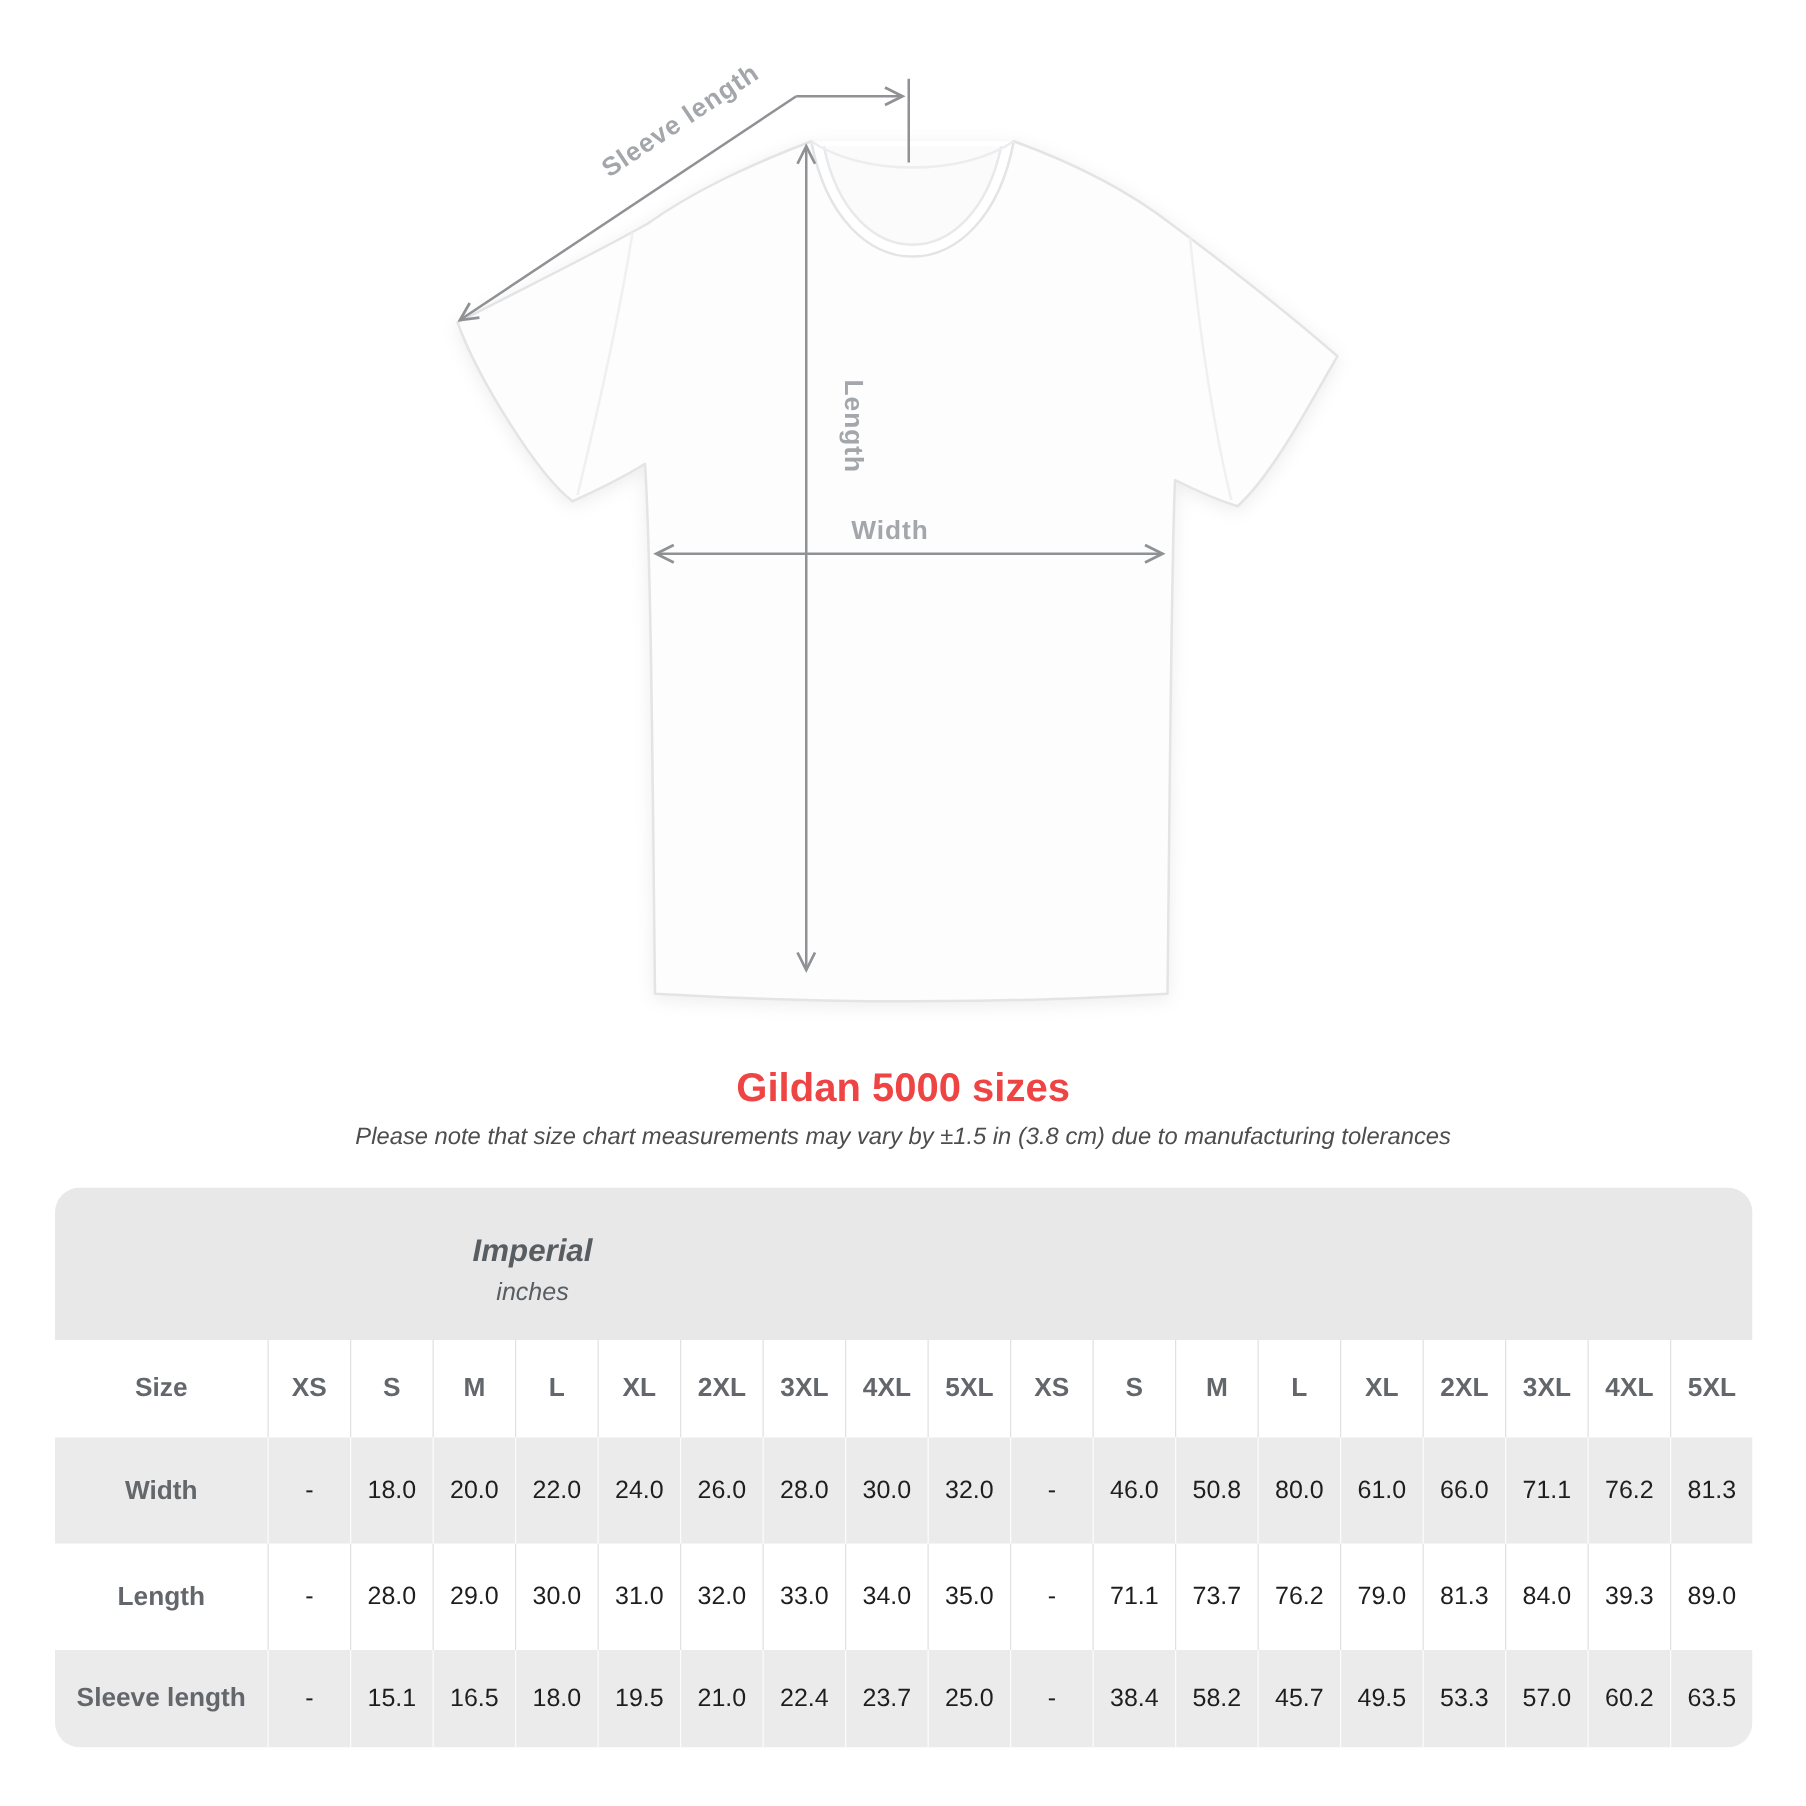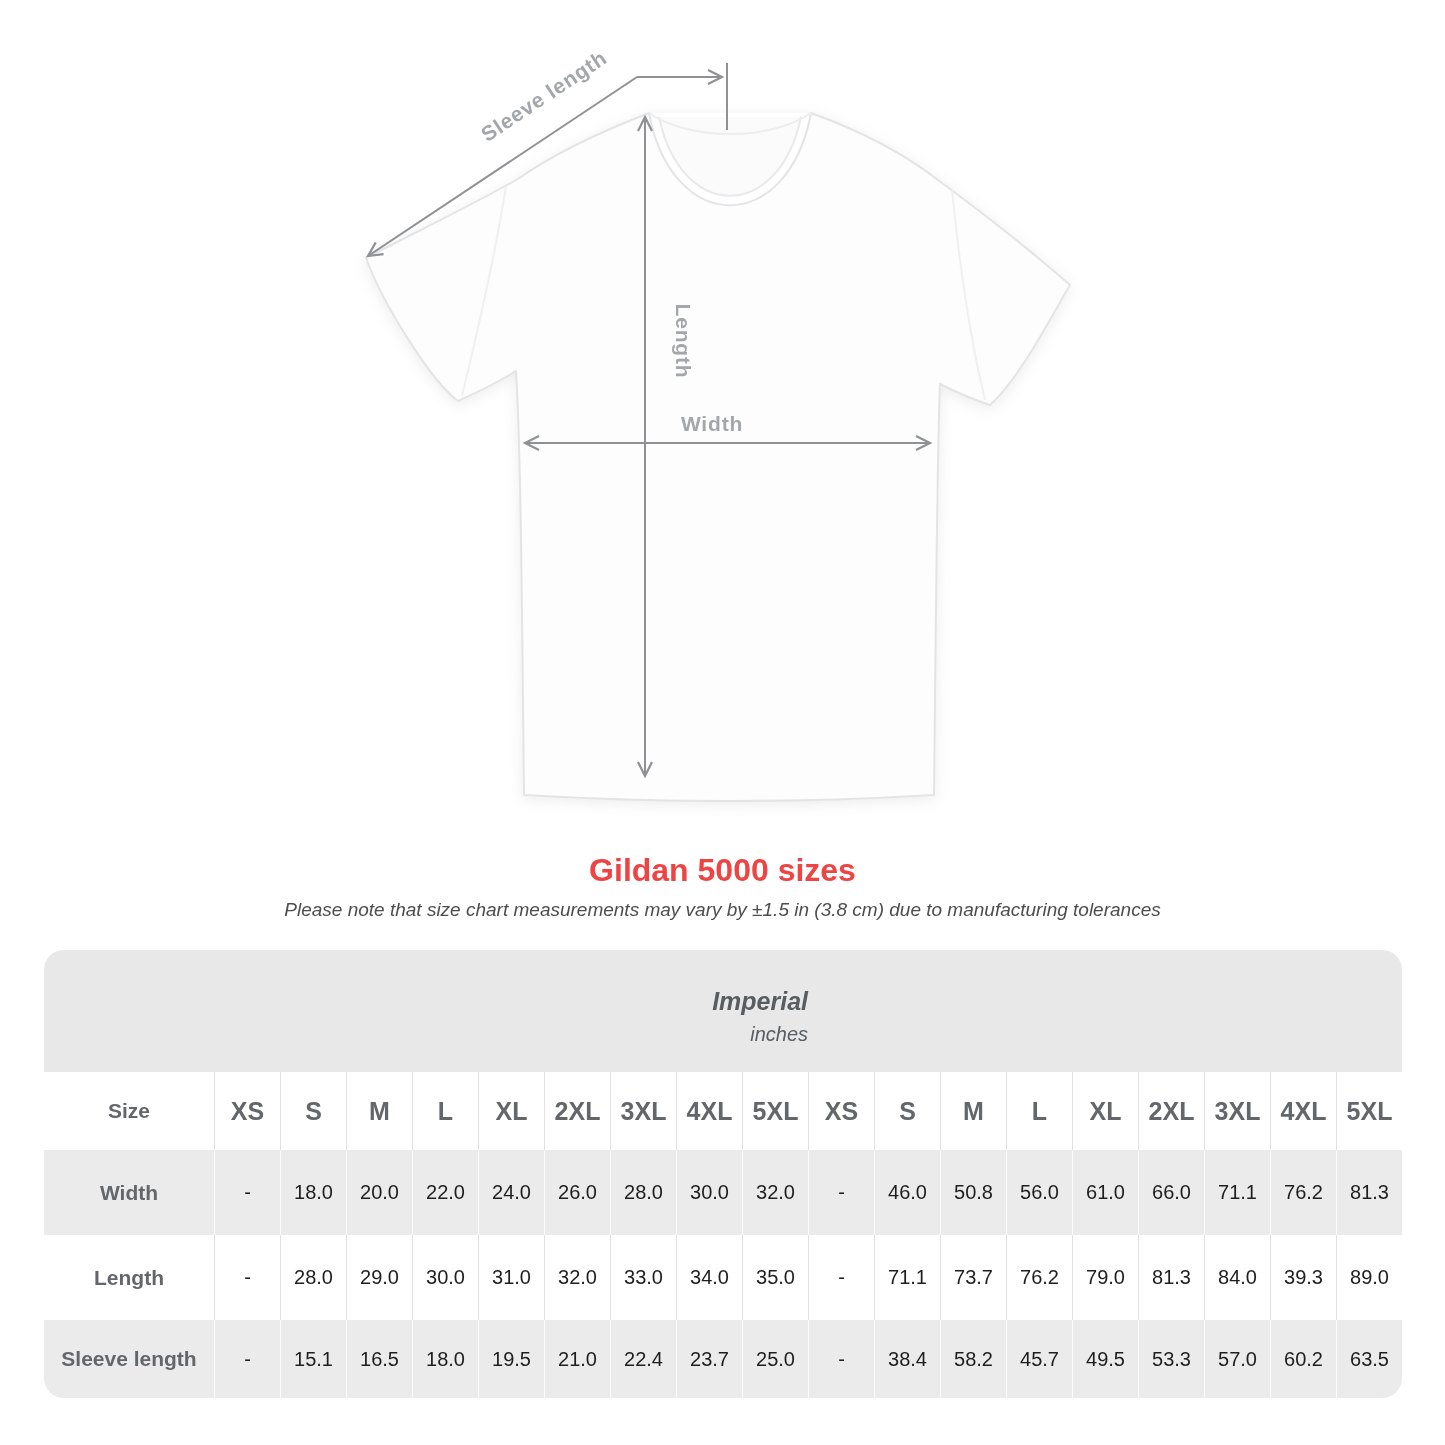--- a/index.html
+++ b/index.html
@@ -23,37 +23,37 @@
   }
   
   .size-table{
     position:absolute;left:44px;top:950px;width:1358px;height:448px;
     border-radius:20px;overflow:hidden;background:#ffffff;
   }
   .unit-band{
     display:grid;grid-template-columns:764px 594px;height:122px;background:#e8e8e9;
   }
   .unit-cell{
-    display:flex;flex-direction:column;align-items:flex-end;justify-content:center;gap:7px;margin-top:11px;
+    display:flex;flex-direction:column;align-items:center;justify-content:center;gap:7px;margin-top:11px;
   }
   .unit-label{font-size:25px;font-weight:bold;font-style:italic;color:#585d61;}
   .unit-sub{font-size:20px;font-style:italic;color:#585d61;}
   .grid-row{display:grid;grid-template-columns:170px repeat(18,66px);}
   .size-row{height:78px;background:#ffffff;}
   .data-row{height:85px;background:#ffffff;}
   .data-row.alt{background:#ebebeb;}
   .data-row:last-child{height:78px;}
   .cell{
     display:flex;align-items:center;justify-content:center;
     border-left:1px solid #e1e1e1;font-size:20px;color:#1e1e1e;
   }
   .cell:first-child{border-left:none;}
   .data-row.alt .cell{border-left-color:rgba(255,255,255,.85);}
   .label-cell{font-weight:bold;font-size:21px;color:#63676b;}
-  .head-cell{font-weight:bold;font-size:25px;color:#63676b;}
+  .head-cell{font-weight:bold;font-size:21px;color:#63676b;}
 </style>
 </head>
 <body>
 
 <svg class="diagram" viewBox="0 0 1445 840" xmlns="http://www.w3.org/2000/svg">
   <defs>
     <marker id="arr" viewBox="0 0 22 22" refX="19" refY="11" markerWidth="22" markerHeight="22" markerUnits="userSpaceOnUse" orient="auto-start-reverse">
       <path d="M5 4 L19 11 L5 18" fill="none" stroke="#8f9194" stroke-width="2.2"></path>
     </marker>
   </defs>
@@ -141,21 +141,21 @@
         <div class="cell value-cell">20.0</div>
         <div class="cell value-cell">22.0</div>
         <div class="cell value-cell">24.0</div>
         <div class="cell value-cell">26.0</div>
         <div class="cell value-cell">28.0</div>
         <div class="cell value-cell">30.0</div>
         <div class="cell value-cell">32.0</div>
         <div class="cell value-cell">-</div>
         <div class="cell value-cell">46.0</div>
         <div class="cell value-cell">50.8</div>
-        <div class="cell value-cell">56.0</div>
+        <div class="cell value-cell">80.0</div>
         <div class="cell value-cell">61.0</div>
         <div class="cell value-cell">66.0</div>
         <div class="cell value-cell">71.1</div>
         <div class="cell value-cell">76.2</div>
         <div class="cell value-cell">81.3</div>
       </div>
       <div class="grid-row data-row">
         <div class="cell label-cell">Length</div>
         <div class="cell value-cell">-</div>
         <div class="cell value-cell">28.0</div>

